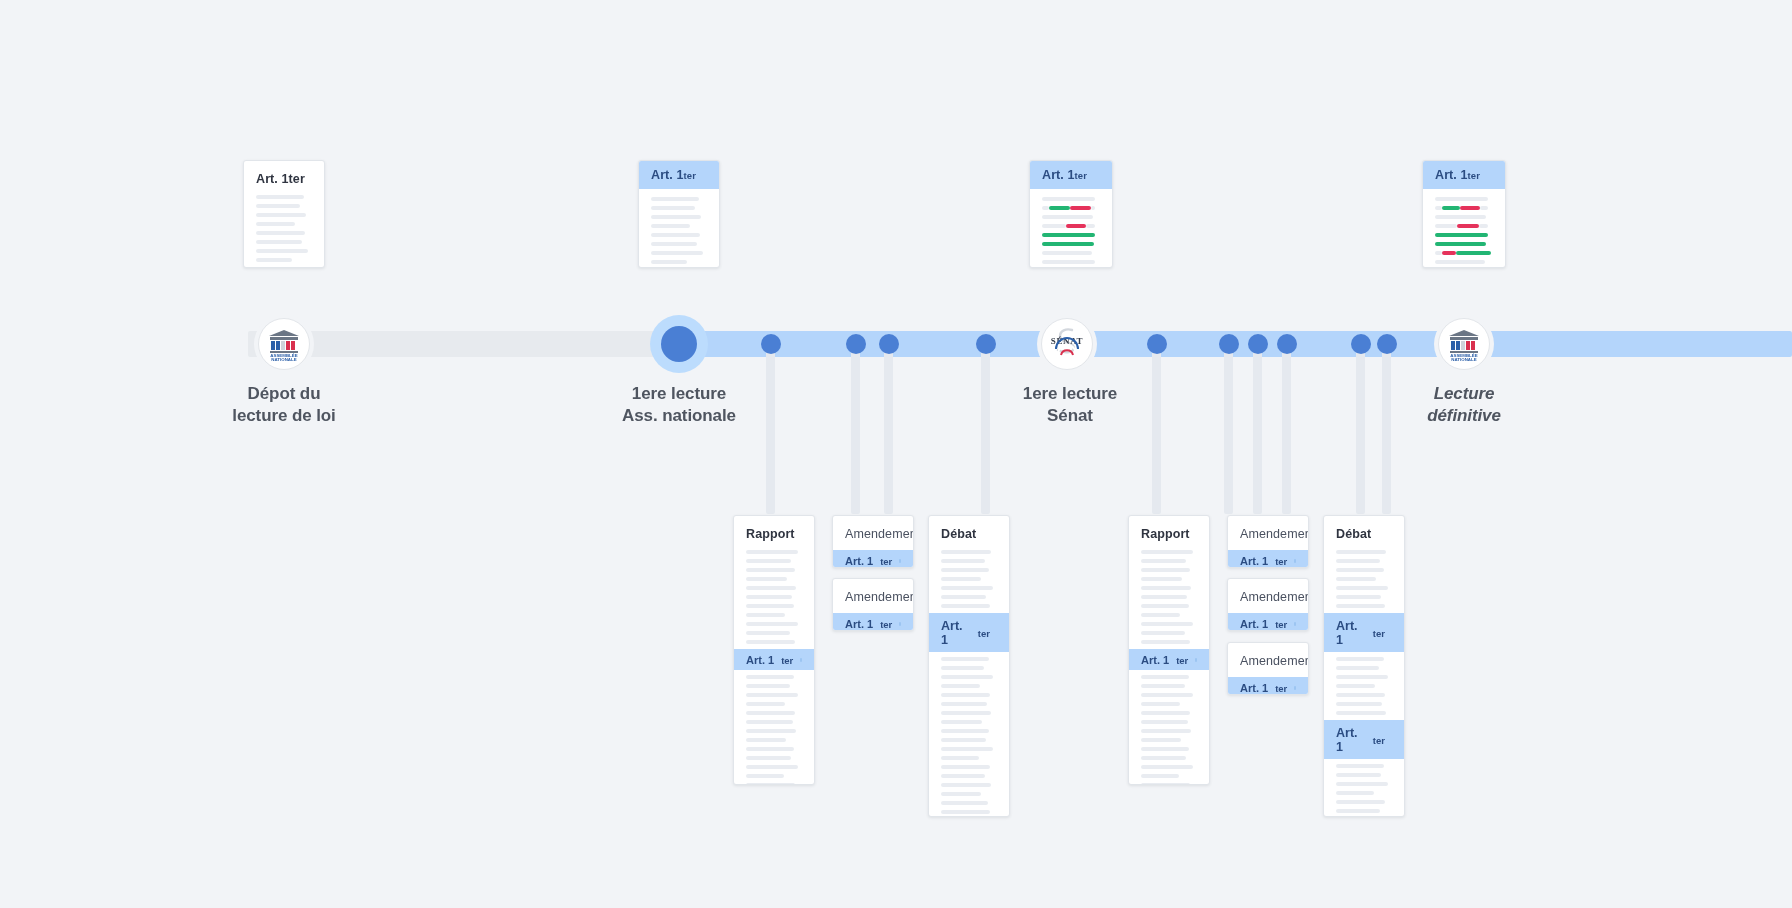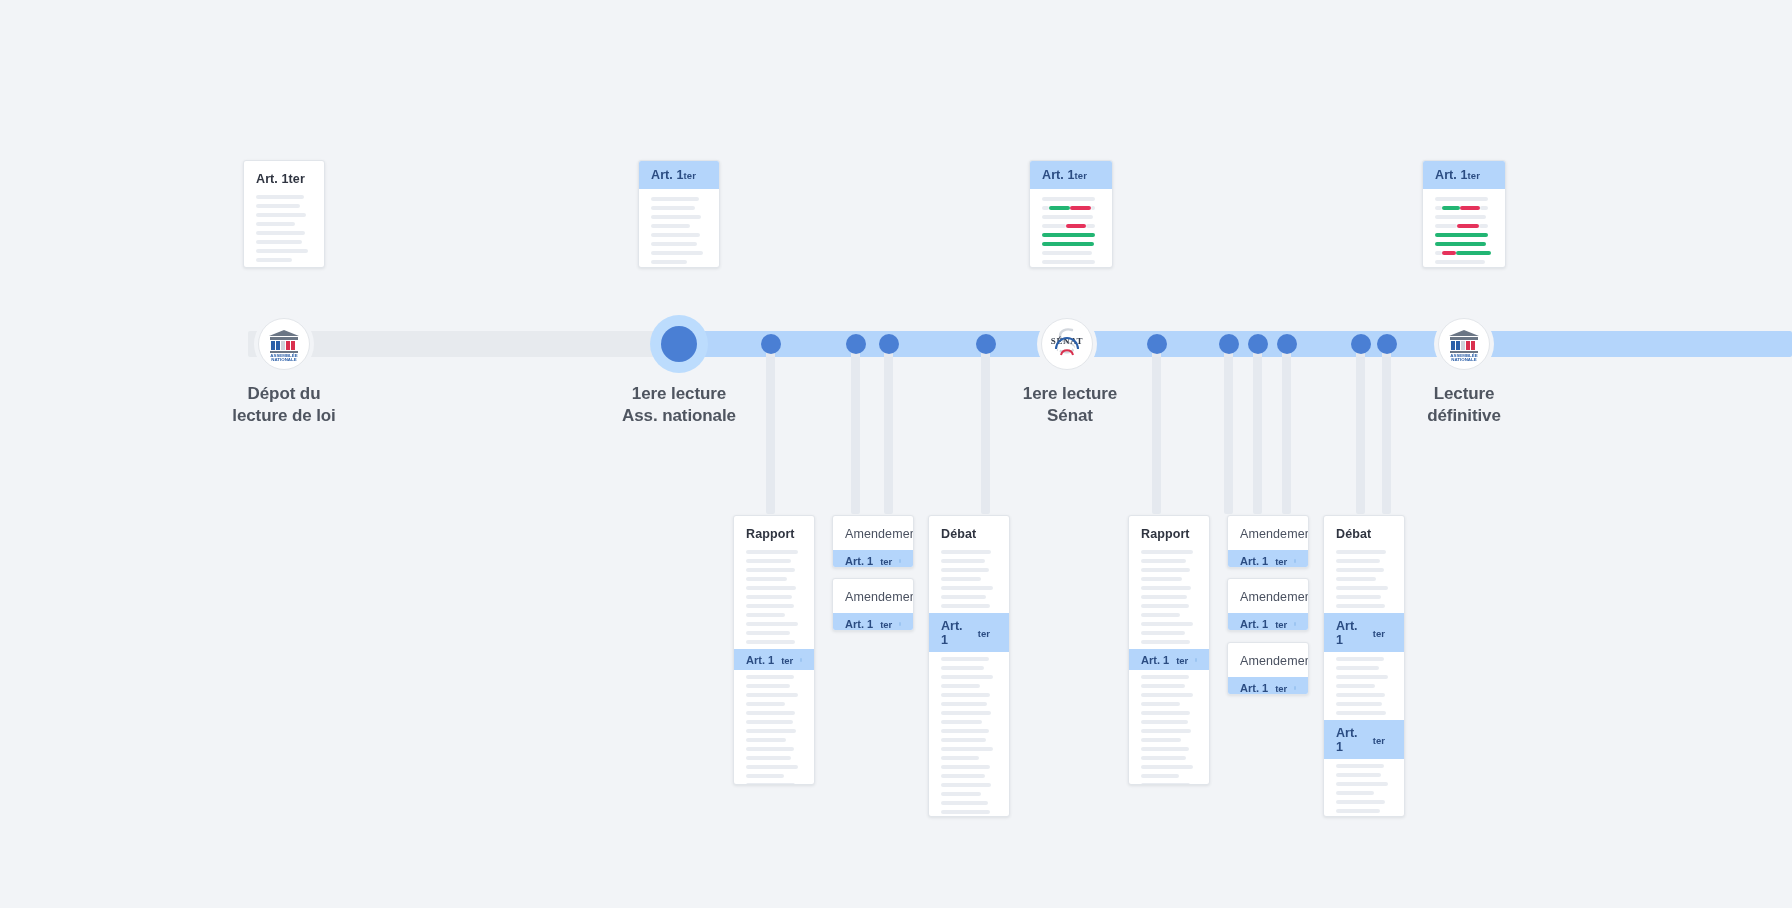--- a/index.html
+++ b/index.html
@@ -166,21 +166,21 @@
     <div>lecture de loi</div>
   </div>
   <div class="stage-label" style="left:569px;">
     <div>1ere lecture</div>
     <div>Ass. nationale</div>
   </div>
   <div class="stage-label" style="left:960px;">
     <div>1ere lecture</div>
     <div>Sénat</div>
   </div>
-  <div class="stage-label" style="left:1354px;">
+  <div class="stage-label" style="left:1354px;font-style:italic;">
     <div>Lecture</div>
     <div>définitive</div>
   </div>
 
   <div class="card" style="left:243px; top:160px; width:82px; height:108px;">
     <div class="card-title strong">
       <span>Art. 1</span><span class="sup">ter</span>
     </div>
     <div class="lines">
       <div class="ln" style="width:86%"></div>

